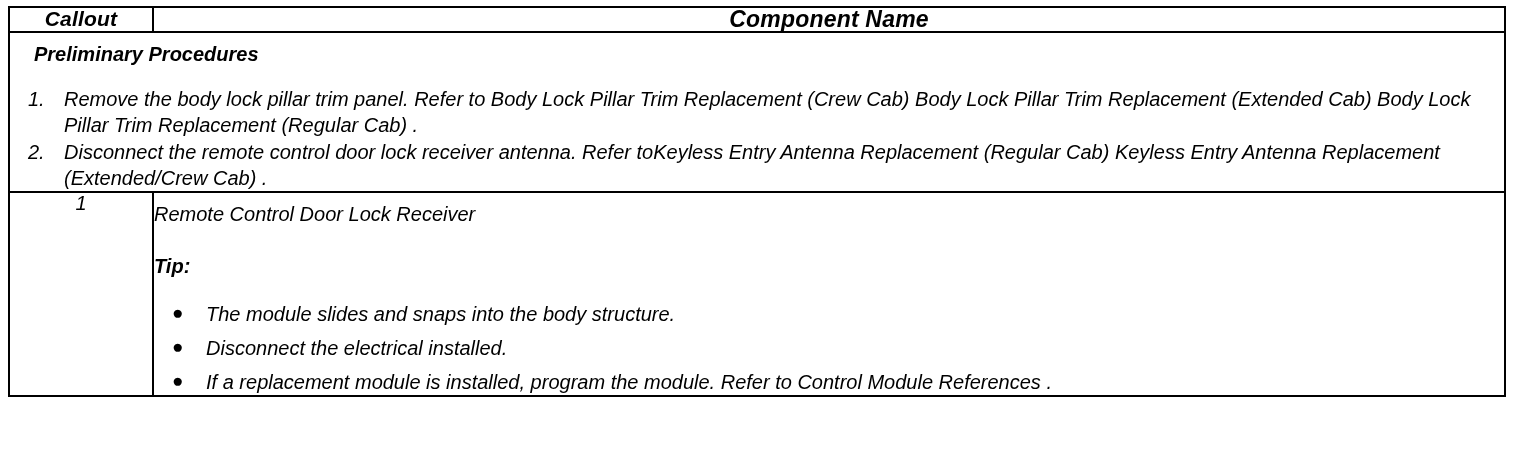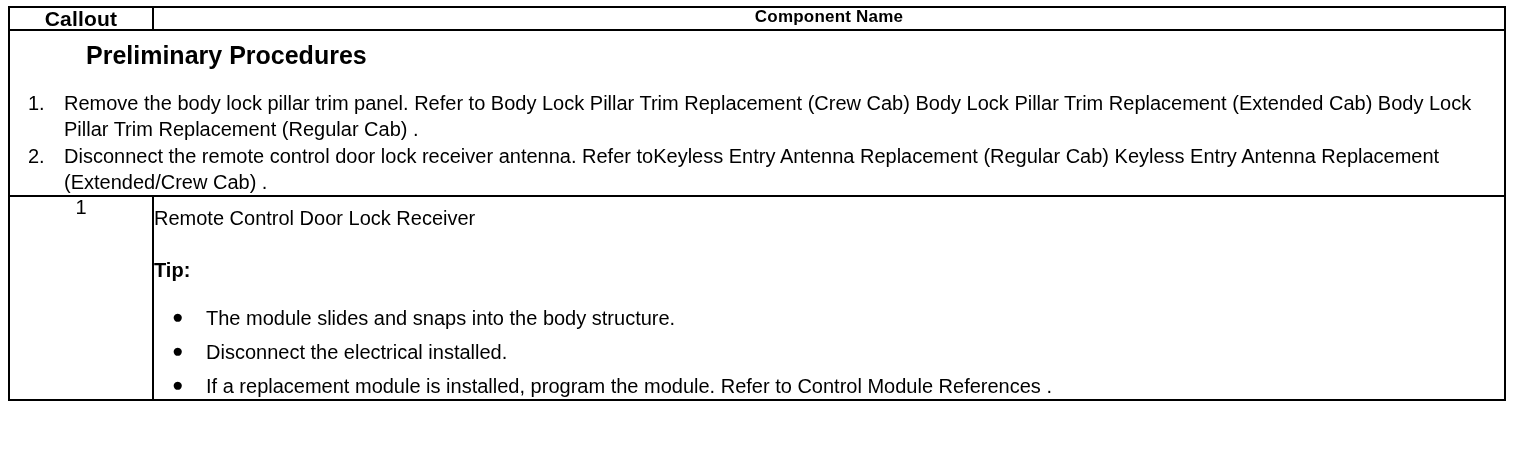--- a/index.html
+++ b/index.html
@@ -13,20 +13,21 @@
     font-family: "Liberation Sans", sans-serif;
     color: #000000;
     overflow: hidden;
   }
 
   .page {
     position: relative;
     width: 1520px;
     height: 443px;
     background: #ffffff;
+    font-style: italic;
   }
 
   .service-table {
     position: absolute;
     left: 8px;
     top: 6px;
     width: 1498px;
     border-collapse: collapse;
     table-layout: fixed;
     background: #ffffff;
@@ -45,35 +46,35 @@
     text-align: center;
     font-weight: bold;
     font-size: 21px;
     line-height: 1;
     padding: 8px 0 9px 0;
     letter-spacing: 0.2px;
   }
   .hdr-component {
     text-align: center;
     font-weight: bold;
-    font-size: 17px;
+    font-size: 23px;
     line-height: 1;
     padding: 8px 0 9px 0;
     letter-spacing: 0.2px;
   }
 
   
   .prelim-cell {
     padding: 0 10px 8px 0;
   }
   .prelim-heading {
     font-weight: bold;
-    font-size: 25px;
+    font-size: 20px;
     line-height: 1.15;
-    margin: 10px 0 0 76px;
+    margin: 10px 0 0 24px;
   }
   .prelim-list {
     margin: 20px 0 0 0;
     padding: 0;
     list-style: none;
     font-size: 20px;
     line-height: 1.30;
   }
   .prelim-list li {
     position: relative;

